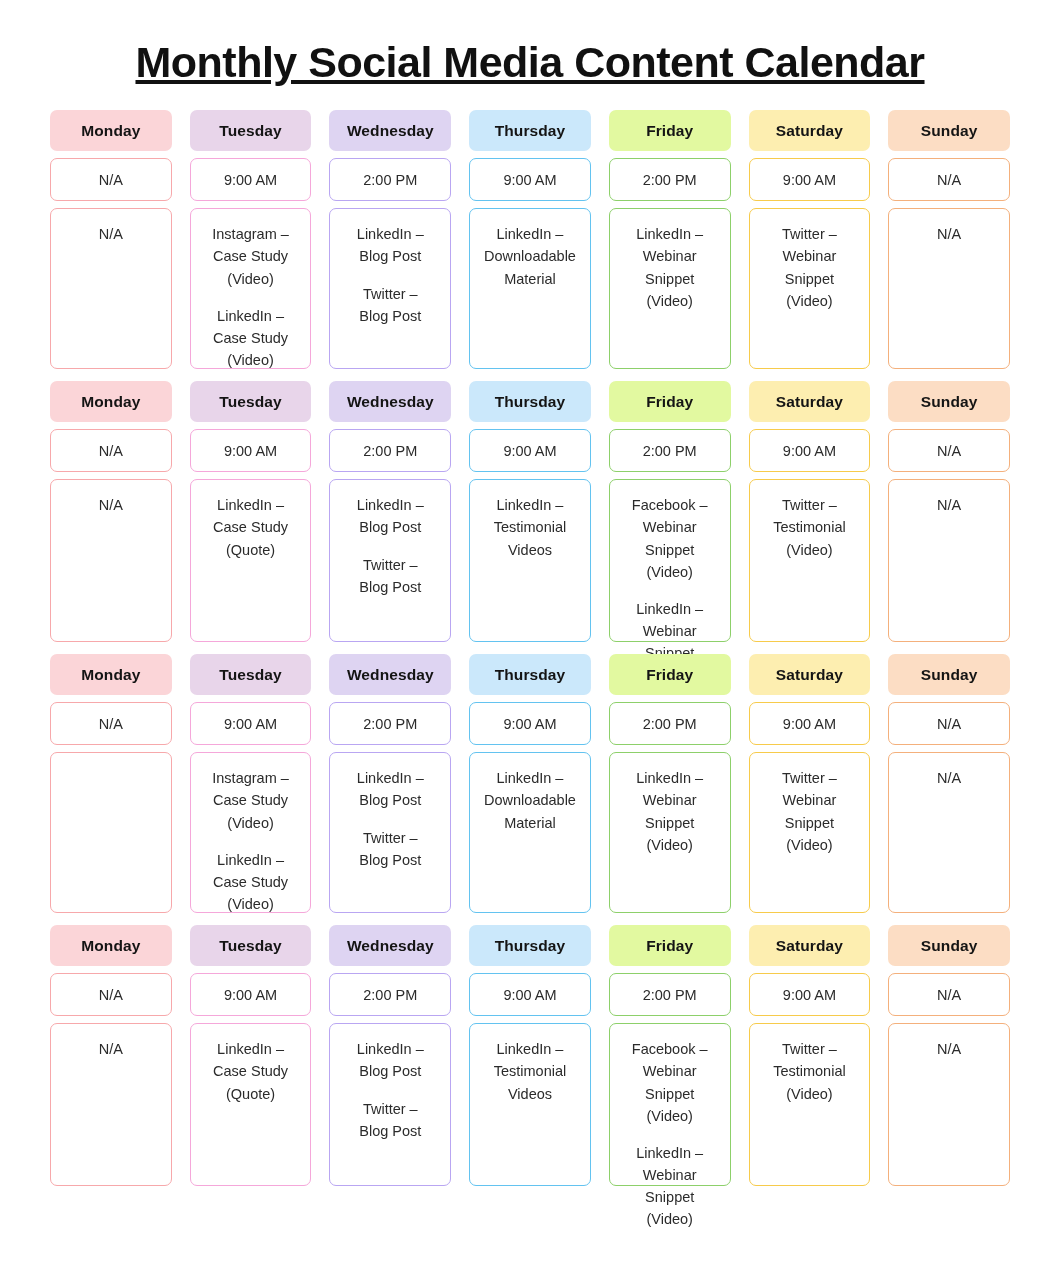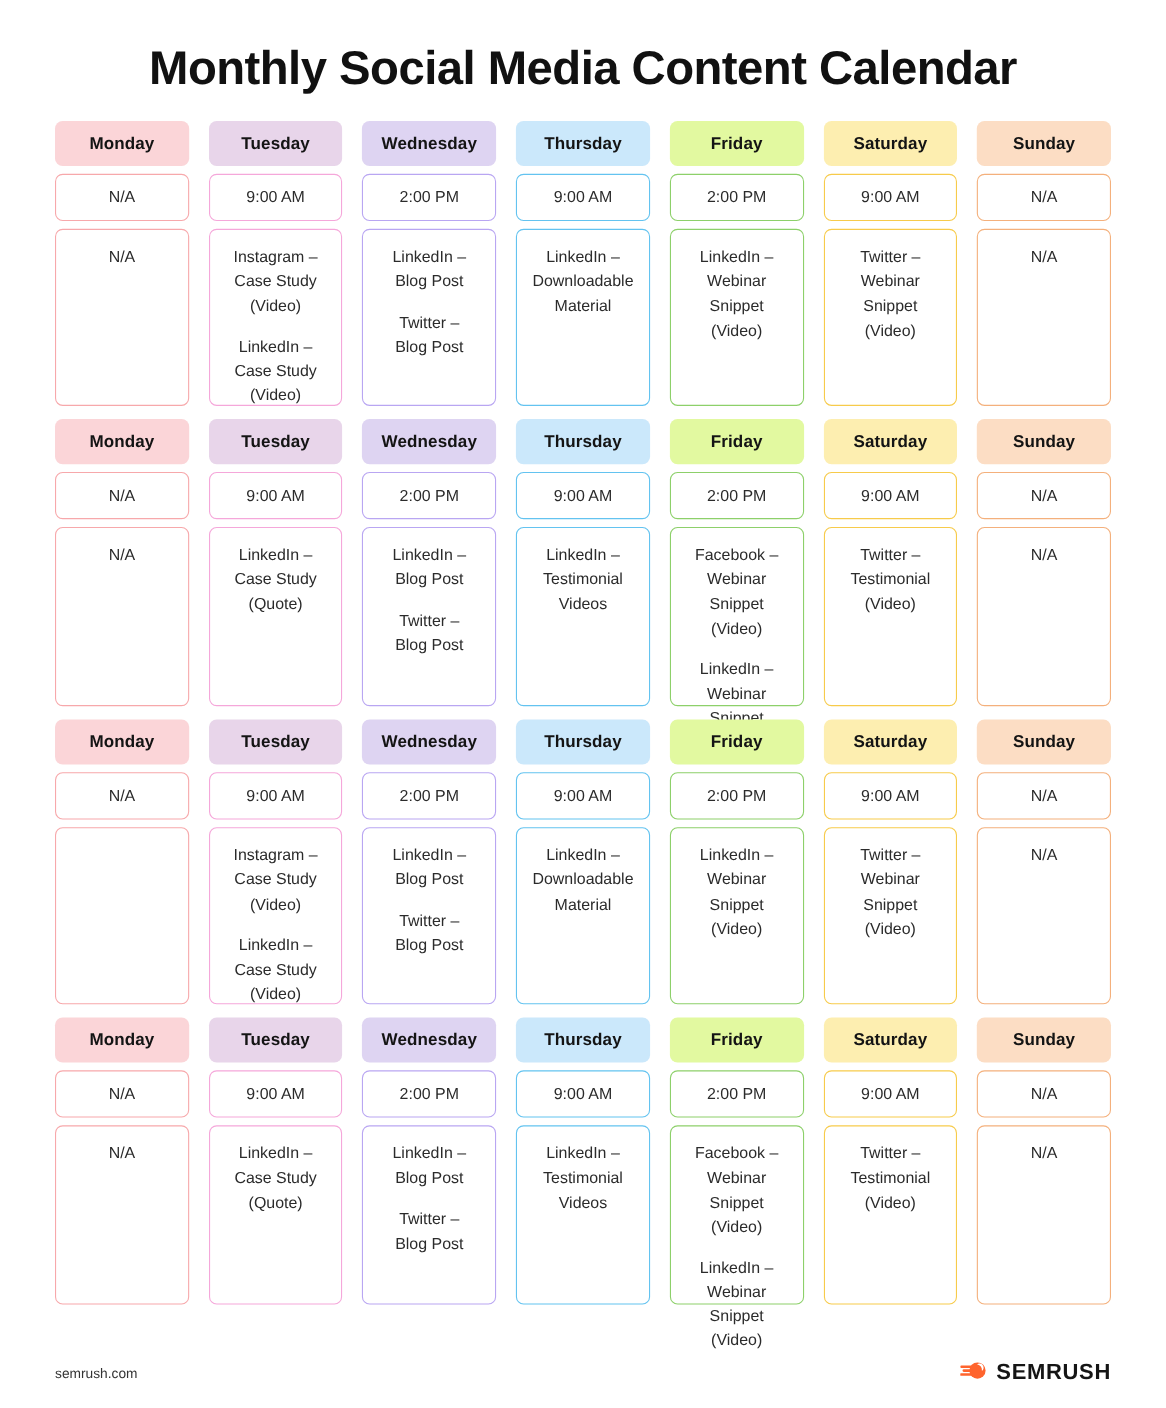--- a/index.html
+++ b/index.html
@@ -28,20 +28,21 @@
 
   .page-title {
     text-align: center;
     font-size: 43px;
     font-weight: bold;
     letter-spacing: -0.5px;
     color: #111111;
     margin: 38px 0 0 0;
     line-height: 1.15;
     font-family: "Liberation Sans", sans-serif;
+    text-decoration: underline;
   }
 
   .calendar {
     margin: 0 50px;
     display: flex;
     flex-direction: column;
     flex: 1 1 auto;
     padding-top: 23px;
   }
 
@@ -351,27 +352,14 @@
         <div class="daycol">
           <div class="day-header" style="background: rgb(252, 221, 196);">Sunday</div>
           <div class="time-cell" style="border-color: rgb(244, 176, 124);">N/A</div>
           <div class="content-cell" style="border-color: rgb(244, 176, 124);">
             <div class="entry">N/A</div>
           </div>
         </div>
       </div>
     </div>
 
-  <div class="footer">
-    <div class="footer-url">semrush.com</div>
-    <div class="brand">
-      <span class="brand-mark">
-        <svg width="26" height="22" viewBox="0 0 26 22" aria-hidden="true">
-          <path id="semrush-swoosh" d="M1 7.5 L11 7.5 M3.2 11 L11 11 M0.6 14.5 L11 14.5" stroke="#ff642d" stroke-width="2.4" stroke-linecap="round" fill="none"></path>
-          <circle id="semrush-ball" cx="15.6" cy="11" r="7.4" fill="#ff642d"></circle>
-          <path d="M15.2 5.3 a5.9 5.9 0 0 1 4.5 6.0 a3.0 3.0 0 0 0 -4.5 -6.0 z" fill="#ffffff"></path>
-        </svg>
-      </span>
-      <span class="brand-name">SEMRUSH</span>
-    </div>
-  </div>
 
 </div>
 
 </body></html>

